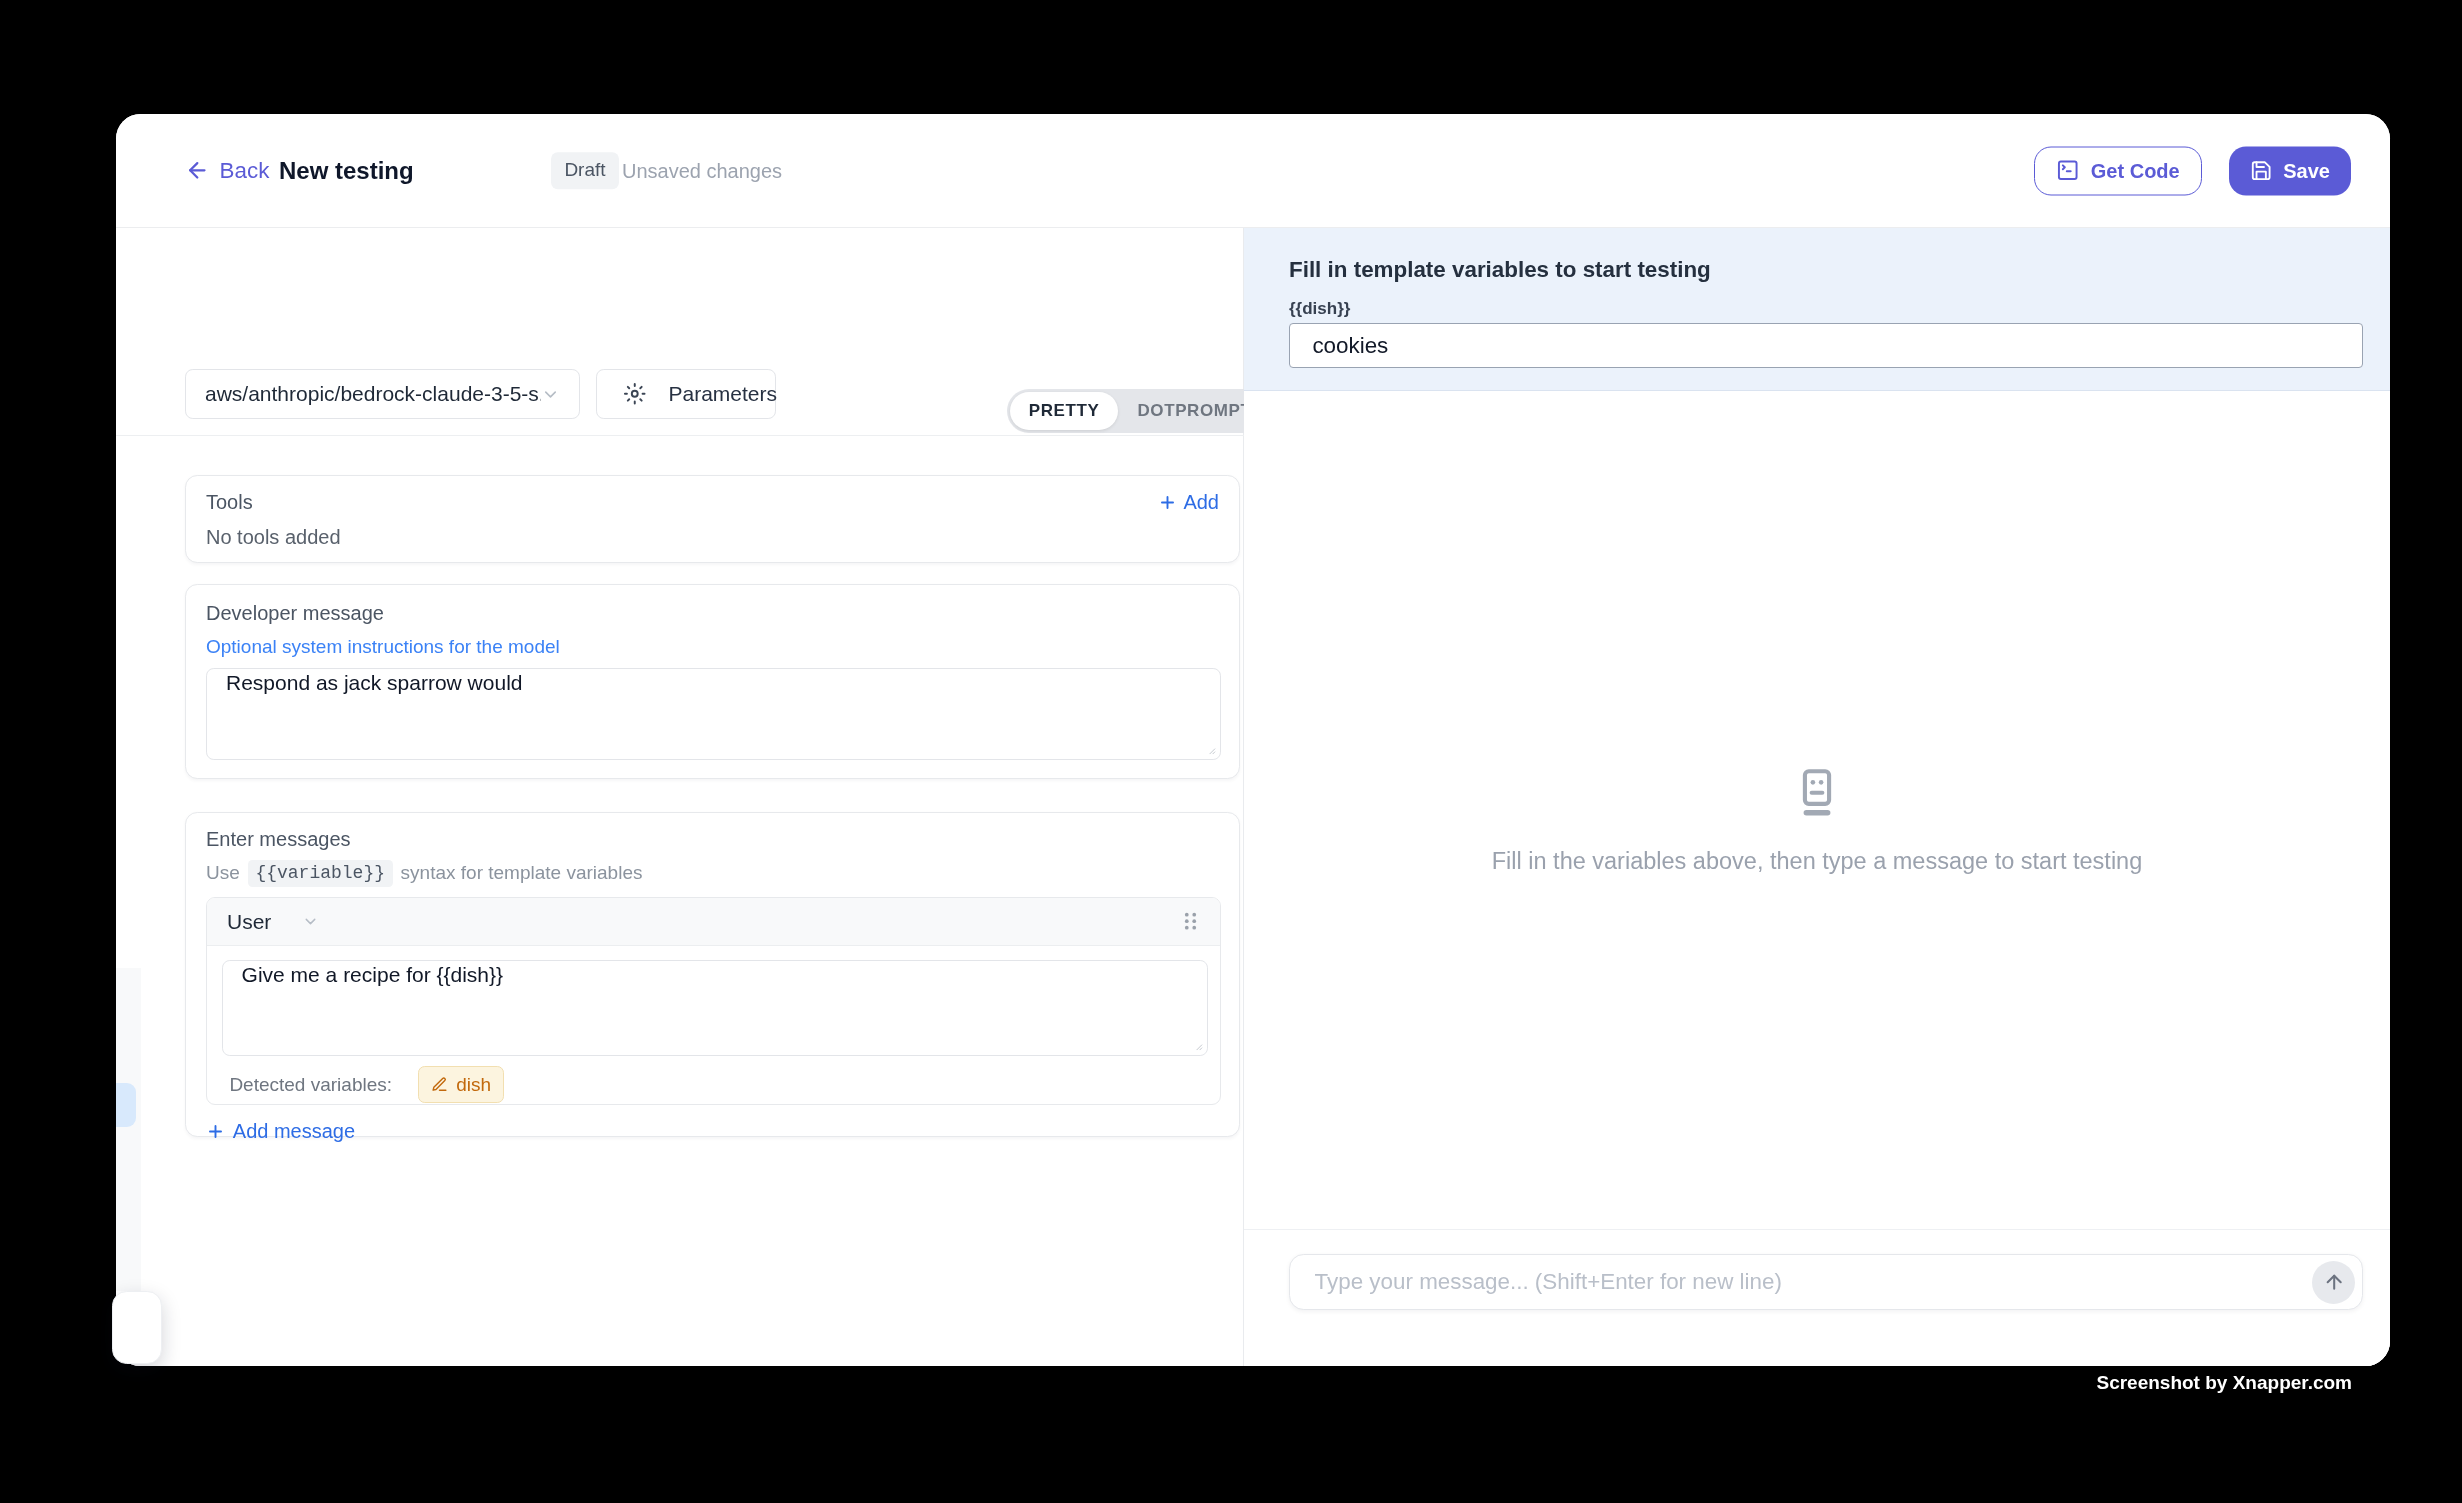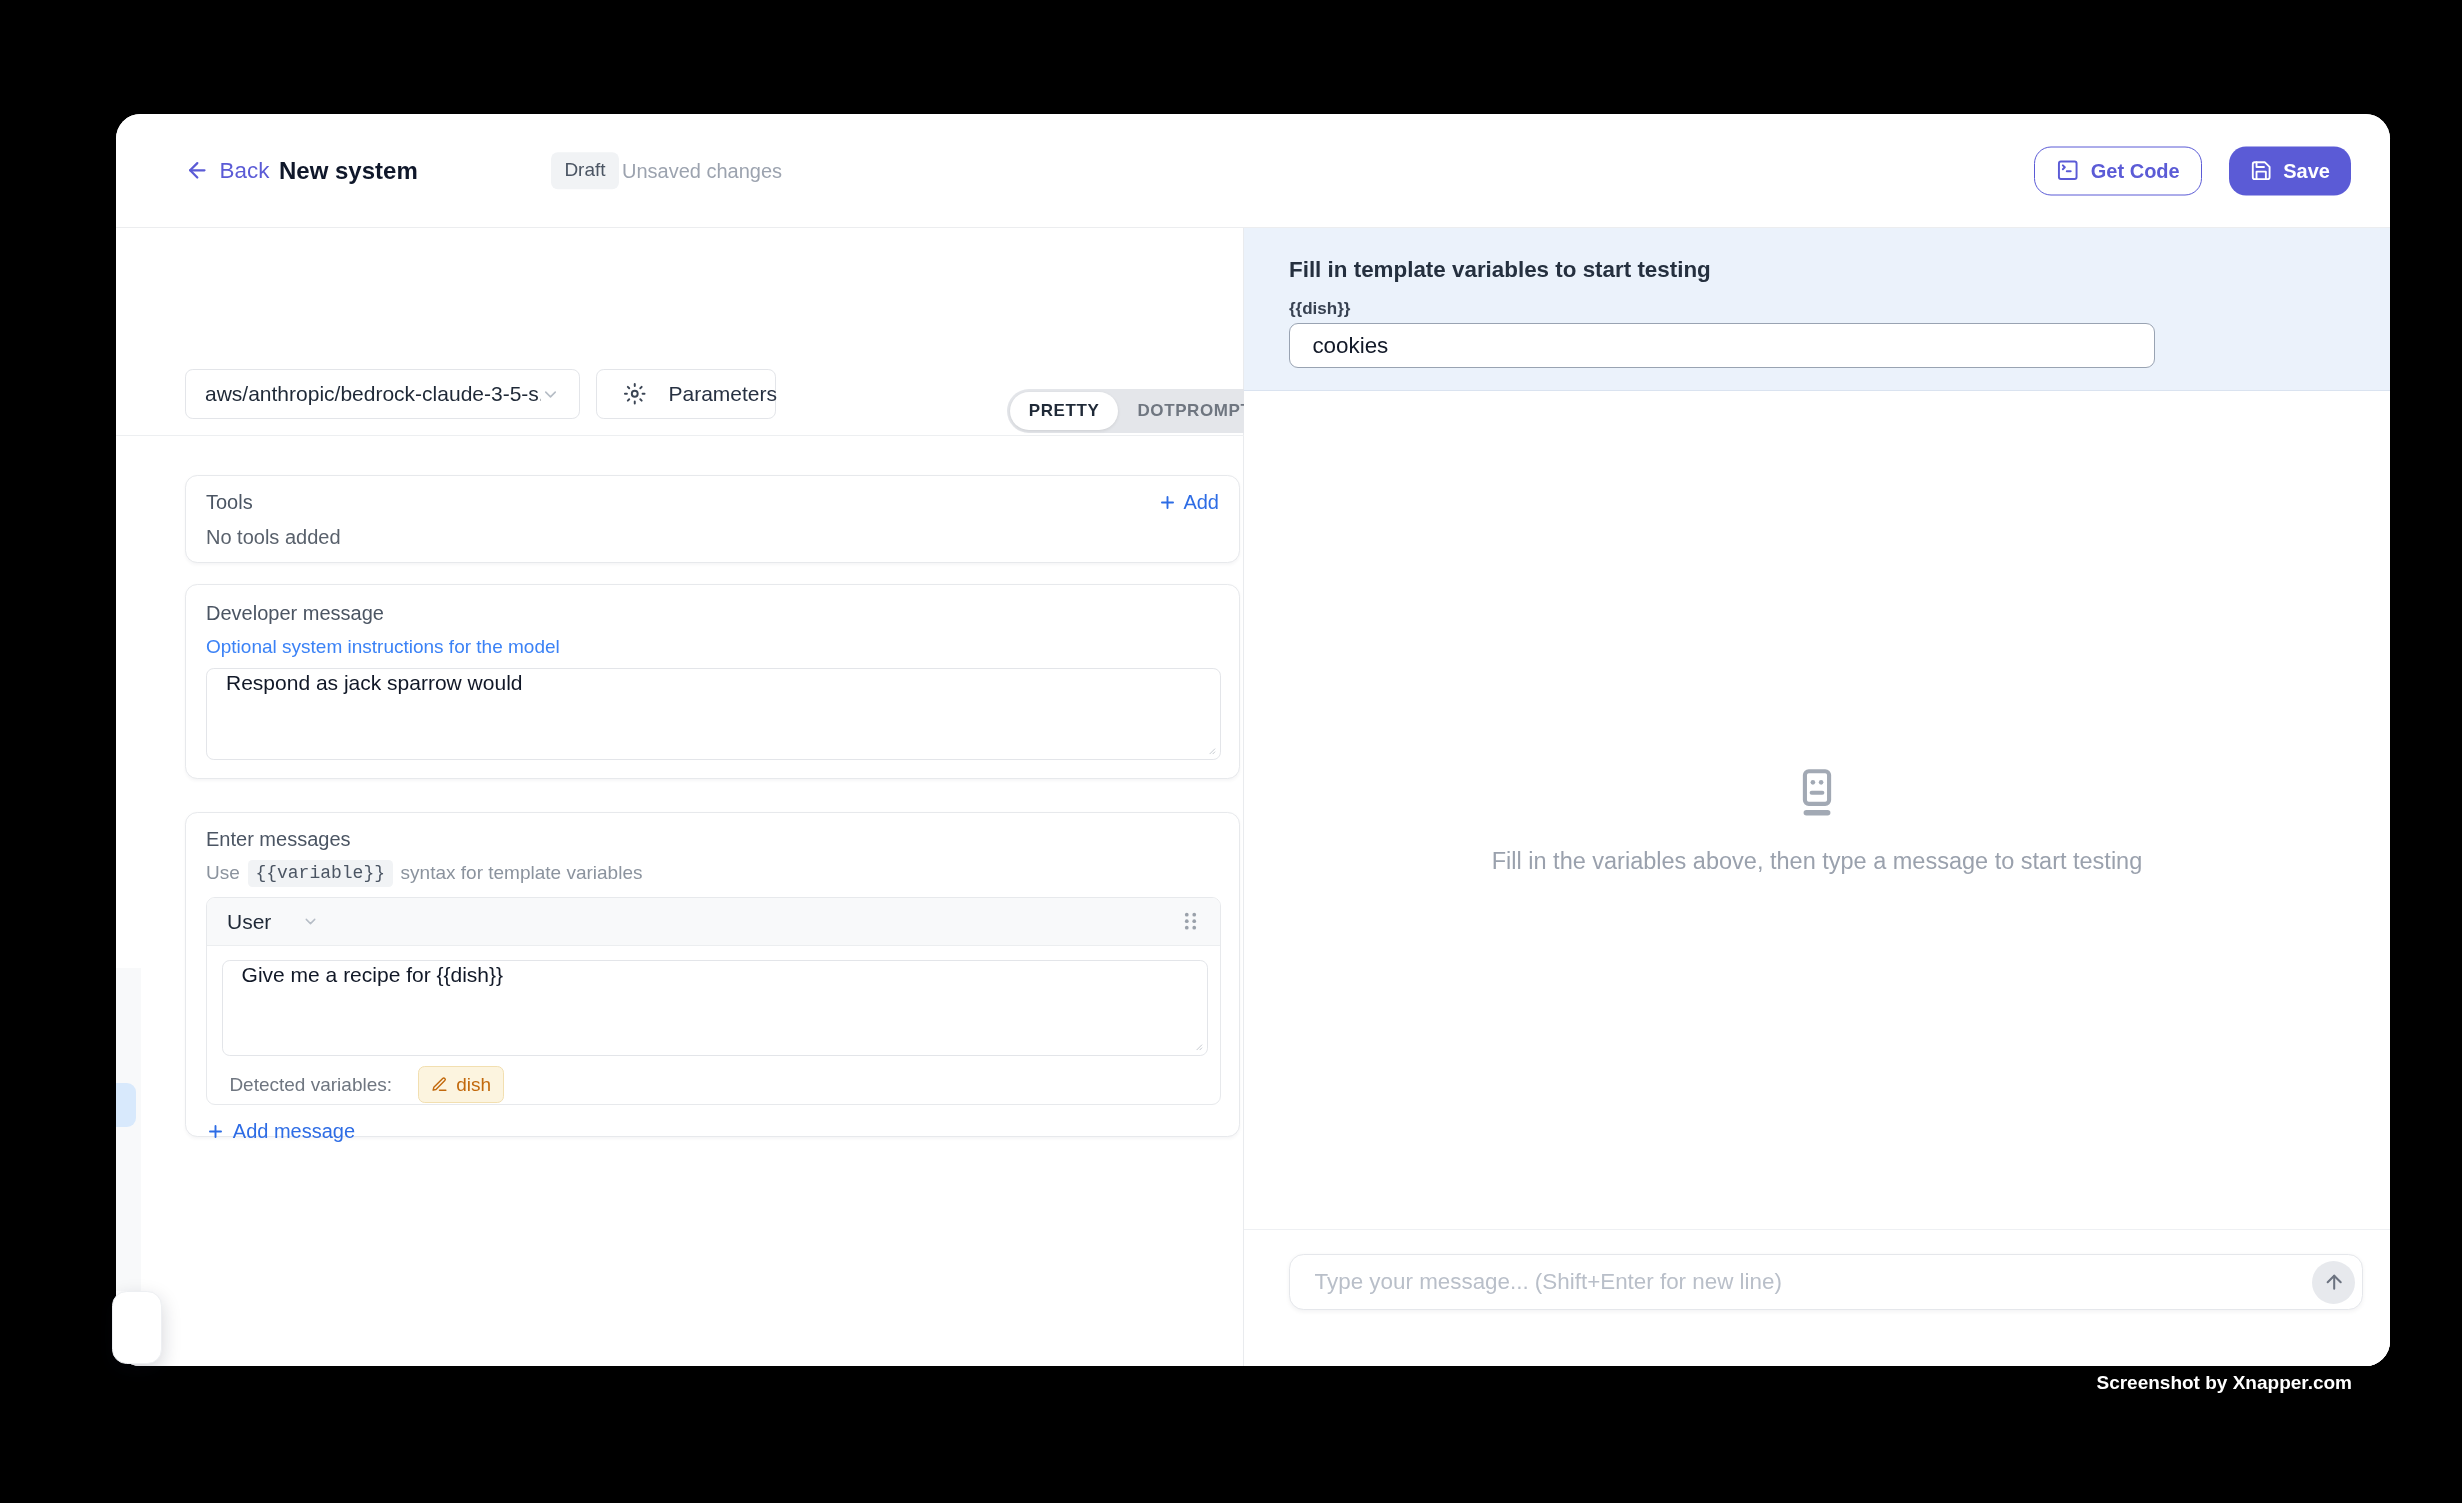--- a/index.html
+++ b/index.html
@@ -95,22 +95,22 @@
           font-size:19px;font-weight:500;color:var(--badge-text);cursor:pointer;}
   .addmsg{position:absolute;left:89px;top:1003px;display:flex;align-items:center;gap:7.8px;
           color:var(--link);font-size:20px;font-weight:500;cursor:pointer;}
 
   
   .right{position:absolute;left:1128px;top:0;right:0;height:100%;background:#fff;}
   .bluehead{position:absolute;left:0;top:0;width:100%;height:163px;background:var(--panel-blue);
             border-bottom:1.1px solid #dae3f0;}
   .bluehead .t{position:absolute;left:45px;top:29px;font-size:22.4px;font-weight:700;color:#25303f;}
   .bluehead .vl{position:absolute;left:45px;top:71px;font-size:17px;font-weight:700;color:#374151;}
-  .varinput{position:absolute;left:45px;top:95px;width:866px;height:45px;background:#fff;
-            border:1.1px solid #99a3b2;border-radius:9px;font-size:22.4px;color:#111827;
+  .varinput{position:absolute;left:45px;top:95px;width:1074px;height:45px;background:#fff;
+            border:1.1px solid #99a3b2;border-radius:4px;font-size:22.4px;color:#111827;
             padding:0 22.4px;outline:none;font-family:inherit;}
   .chat{position:absolute;left:0;top:163px;width:100%;height:838px;display:flex;
         flex-direction:column;align-items:center;justify-content:center;}
   .empty{display:flex;flex-direction:column;align-items:center;gap:26px;transform:translateY(9px);}
   .empty .et{font-size:23.5px;color:#9aa1ad;}
   .footer{position:absolute;left:0;bottom:0;width:100%;height:137px;border-top:1.1px solid #eef0f3;
           background:#fff;}
   .chatbox{position:absolute;left:45px;top:23.5px;width:1074px;height:56px;background:#fff;
            border:1.1px solid #e5e7eb;border-radius:14.6px;box-shadow:0 1.1px 4.5px rgba(15,23,42,.05);}
   .chatbox input{position:absolute;left:24.6px;top:0;height:100%;width:951px;border:none;outline:none;
@@ -137,21 +137,21 @@
   <div class="hdr">
     <div class="back">
       <span>
         <svg width="24.6" height="24.6" viewBox="0 0 24 24" fill="none" stroke="#5b5bd6" stroke-width="2.2" stroke-linecap="round" stroke-linejoin="round">
             <path d="M19 12H5"></path>
             <path d="m12 19-7-7 7-7"></path>
           </svg>
       </span>
       <span>Back</span>
     </div>
-    <div class="title">New system</div>
+    <div class="title">New testing</div>
     <div class="draft">Draft</div>
     <div class="unsaved">Unsaved changes</div>
     <div class="actions">
       <div class="btn ghost">
         <span>
           <svg width="23.5" height="23.5" viewBox="0 0 24 24" fill="none" stroke="#5b5bd6" stroke-width="2" stroke-linecap="round" stroke-linejoin="round">
               <rect x="3" y="3" width="18" height="18" rx="2"></rect>
               <path d="m7 11 2-2-2-2"></path>
               <path d="M11 13h4"></path>
             </svg>

